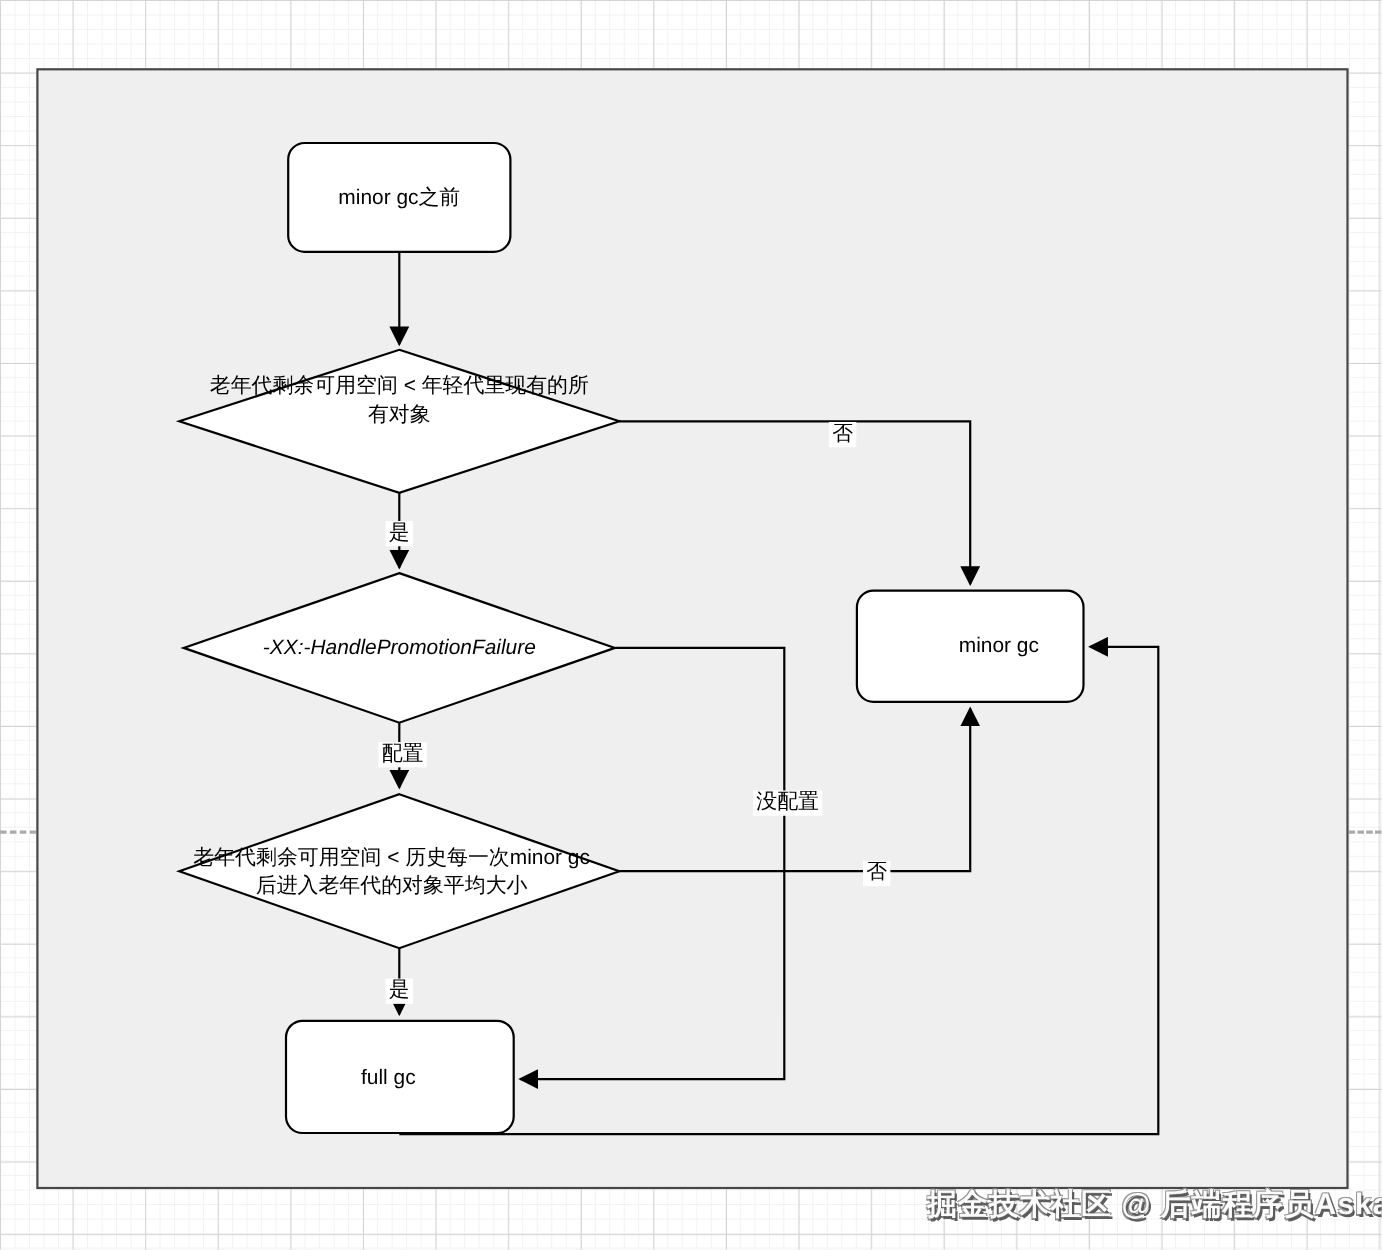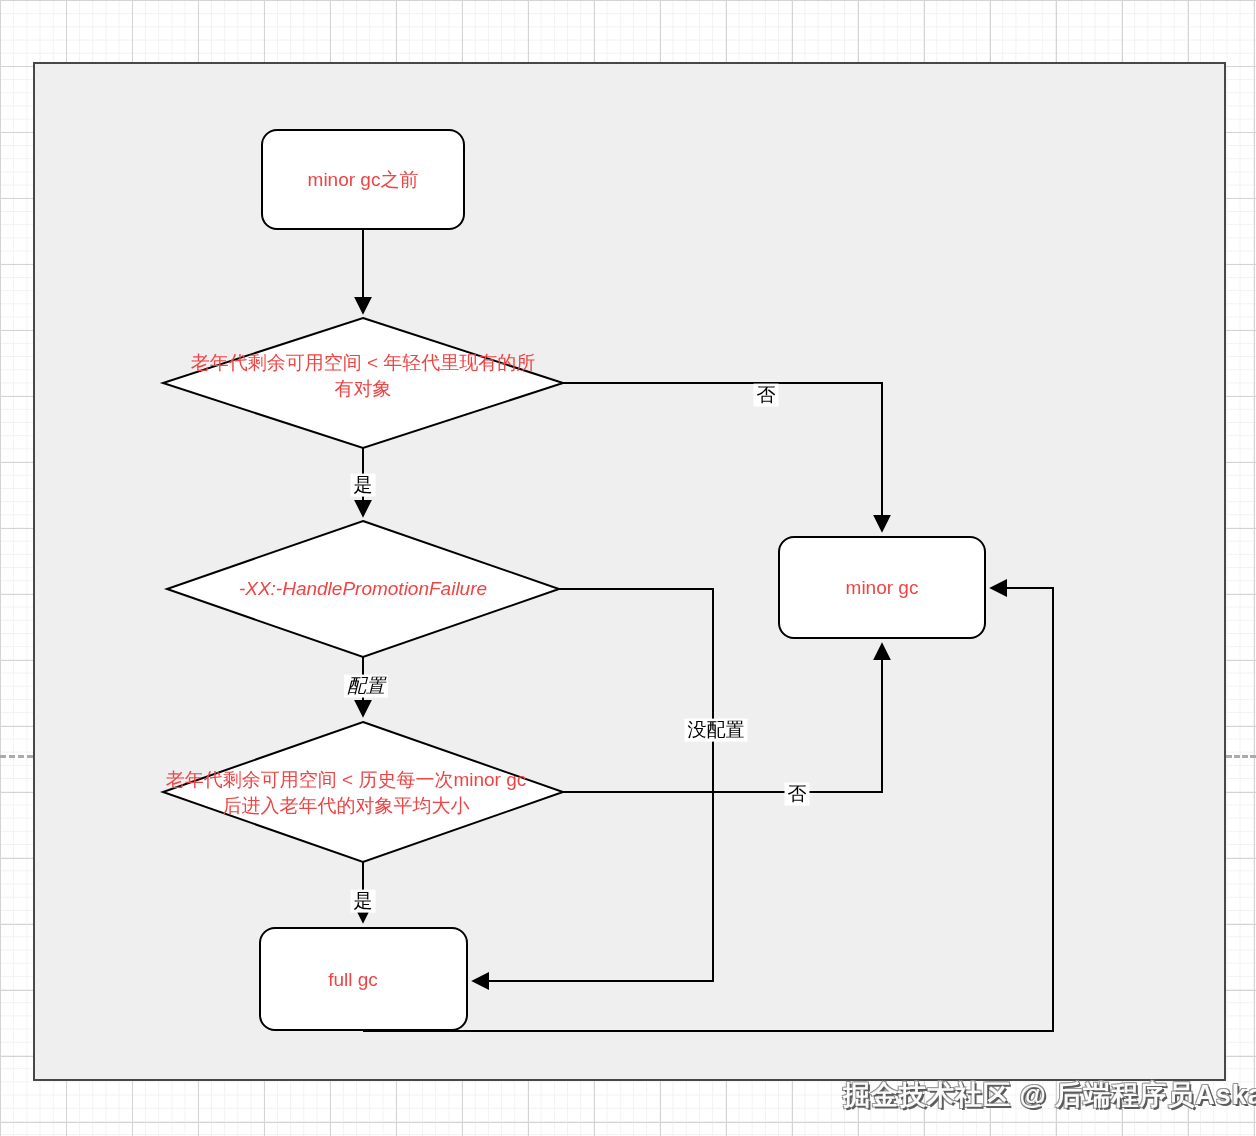--- a/index.html
+++ b/index.html
@@ -34,21 +34,21 @@
     stroke-width: 2;
   }
   .edge {
     fill: none;
     stroke: var(--node_stroke,#000000);
     stroke-width: 2;
   }
 
   .node-label {
     position: absolute; transform: translate(-50%, -50%);
-    font-size: 19px; line-height: 1.35; color: #ef4444;
+    font-size: 19px; line-height: 1.35; color: #000000;
     text-align: center; white-space: pre-line; pointer-events: none;
   }
   .edge-label {
     position: absolute; transform: translate(-50%, -50%);
     font-size: 19px; color: #000; background: #ffffff;
     padding: 0 3px; line-height: 1.2; white-space: nowrap;
   }
   .watermark {
     position: absolute; left: 843px; top: 1077px;
     font-size: 27px; font-weight: bold; letter-spacing: 1px;
@@ -83,28 +83,28 @@
 
   <rect class="shape" x="262" y="130" width="202" height="99" rx="15" ry="15"></rect>
   <path class="shape" d="M363,318 L563,383 L363,448 L163,383 Z"></path>
   <path class="shape" d="M363,521 L559,589 L363,657 L167,589 Z"></path>
   <path class="shape" d="M363,722 L563,792 L363,862 L163,792 Z"></path>
   <rect class="shape" x="779" y="537" width="206" height="101" rx="15" ry="15"></rect>
   <rect class="shape" x="260" y="928" width="207" height="102" rx="15" ry="15"></rect>
 </svg>
 
 <div class="node-label" style="left:363px; top:180px;">minor gc之前</div>
-<div class="node-label" style="left:363px; top:376px;text-align:center;">老年代剩余可用空间 &lt; 年轻代里现有的所
+<div class="node-label" style="left:363px; top:364px;text-align:center;">老年代剩余可用空间 &lt; 年轻代里现有的所
 有对象</div>
 <div class="node-label" style="left:363px; top:589px;font-style:italic;">-XX:-HandlePromotionFailure</div>
-<div class="node-label" style="left:346px; top:793px;">老年代剩余可用空间 &lt; 历史每一次minor gc
+<div class="node-label" style="left:356px; top:793px;">老年代剩余可用空间 &lt; 历史每一次minor gc
 后进入老年代的对象平均大小</div>
-<div class="node-label" style="left:882px; top:588px;">minor gc</div>
+<div class="node-label" style="left:908px; top:588px;">minor gc</div>
 <div class="node-label" style="left:353px; top:980px;">full gc</div>
 
 <div class="edge-label" style="left:766px; top:395px;">否</div>
 <div class="edge-label" style="left:363px; top:485px;">是</div>
 <div class="edge-label" style="left:716px; top:730px;">没配置</div>
-<div class="edge-label" style="left:366px; top:686px;font-style:italic;">配置</div>
+<div class="edge-label" style="left:366px; top:686px;">配置</div>
 <div class="edge-label" style="left:797px; top:794px;">否</div>
 <div class="edge-label" style="left:363px; top:901px;">是</div>
 
 <div class="watermark">掘金技术社区 @ 后端程序员Aska1</div>
 
 </body></html>

